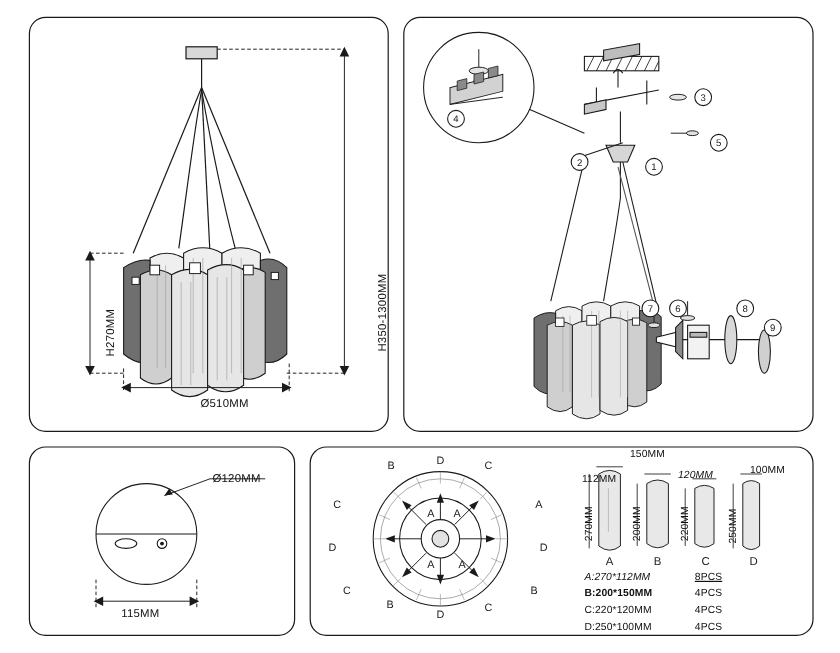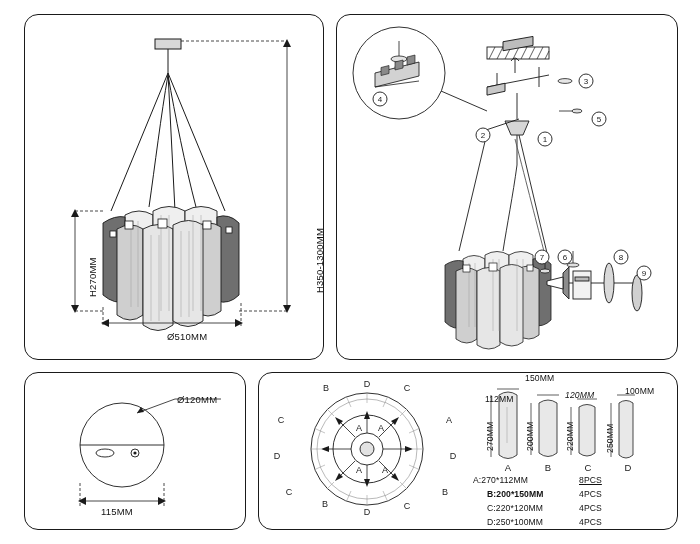--- a/index.html
+++ b/index.html
@@ -380,21 +380,21 @@
     <div class="legend" style="left:226px;top:21px;">112MM</div>
     <div class="legend" style="left:266px;top:0;">150MM</div>
     <div class="legend" style="left:306px;top:17px;font-style:italic;">120MM</div>
     <div class="legend" style="left:346px;top:13px;margin-left:20px;">100MM</div>
 
     <div class="legend vert" style="left:226px;top:78px;transform:rotate(-90deg);">270MM</div>
     <div class="legend vert" style="left:266px;top:78px;transform:rotate(-90deg);">200MM</div>
     <div class="legend vert" style="left:306px;top:78px;transform:rotate(-90deg);">220MM</div>
     <div class="legend vert" style="left:346px;top:80px;transform:rotate(-90deg);">250MM</div>
 
-    <div class="legend" style="left:214px;top:102px;">A:270*112MM</div>
+    <div class="legend" style="left:228px;top:102px;font-style:italic;">A:270*112MM</div>
     <div class="legend" style="left:320px;top:102px;text-decoration:underline;">8PCS</div>
     <div class="legend" style="left:228px;top:116px;font-weight:bold;">B:200*150MM</div>
     <div class="legend" style="left:320px;top:116px;">4PCS</div>
     <div class="legend" style="left:228px;top:130px;text-align:right;">C:220*120MM</div>
     <div class="legend" style="left:320px;top:130px;">4PCS</div>
     <div class="legend" style="left:228px;top:144px;">D:250*100MM</div>
     <div class="legend" style="left:320px;top:144px;">4PCS</div>
   </div>
 
 </div>

